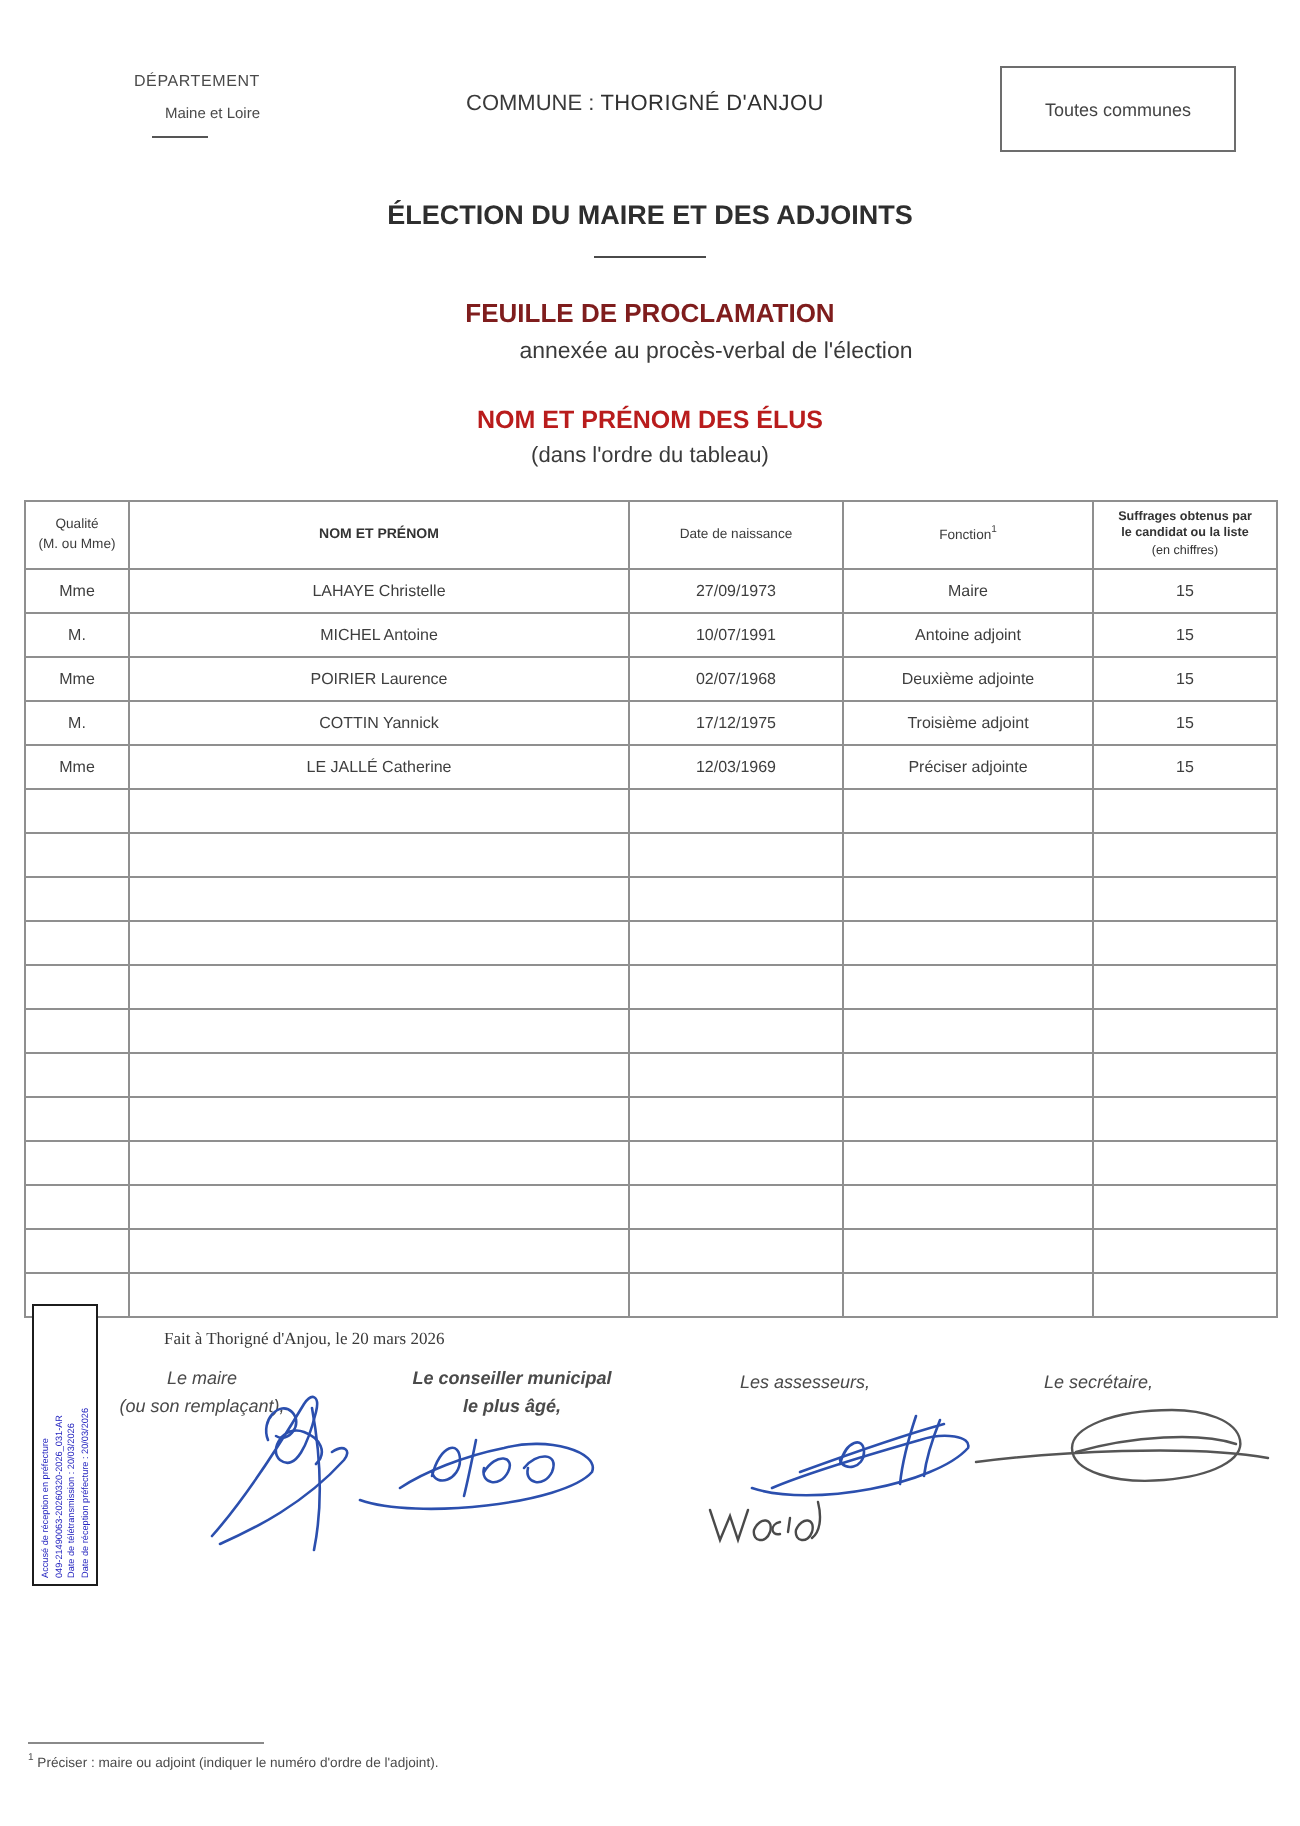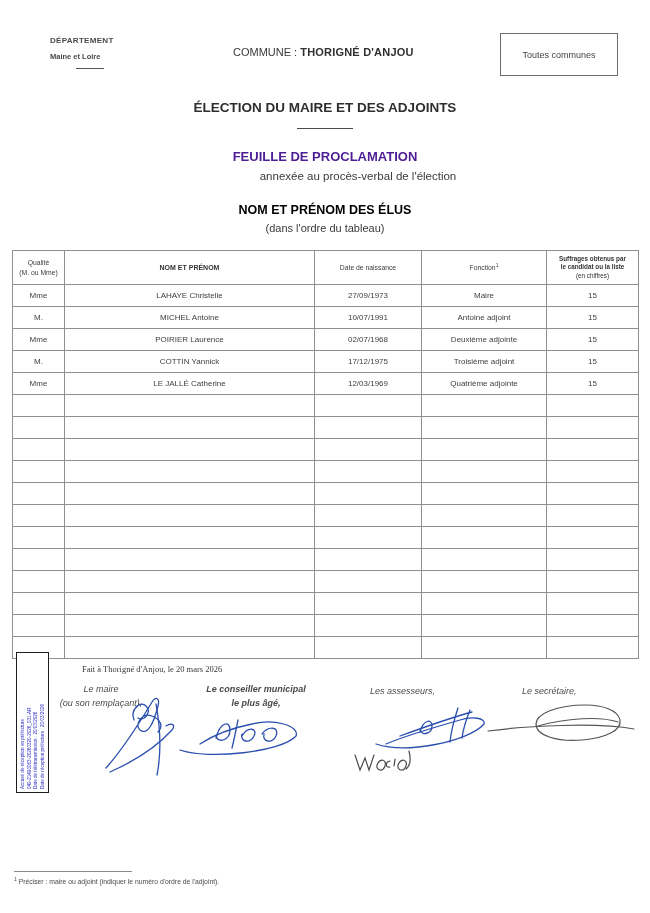--- a/index.html
+++ b/index.html
@@ -5,37 +5,37 @@
   * { margin:0; padding:0; box-sizing:border-box; }
   html,body { width:650px; height:913px; }
   body {
     font-family:"Liberation Sans", sans-serif;
     background:#ffffff; color:#3d3d3d;
     position:relative; overflow:hidden;
   }
   .abs { position:absolute; }
 
   
-  .dept { left:50px; top:36px; width:80px; text-align:left;font-weight:bold; }
+  .dept { left:50px; top:36px; width:80px; text-align:right; }
   .dept-l1 { font-size:8px; letter-spacing:.3px; color:#4a4a4a; }
   .dept-l2 { font-size:7.5px; margin-top:7px; color:#4a4a4a; }
   .dept-rule { width:28px; margin:7px auto 0; border-top:1px solid #555; }
   .commune { left:233px; top:46px; font-size:11px; color:#3a3a3a; white-space:nowrap; }
-  .commune b { font-weight:bold; color:#303030; letter-spacing:.2px;margin-top:43px; }
+  .commune b { font-weight:normal; color:#303030; letter-spacing:.2px;margin-top:43px; }
   .corner-box { left:500px; top:33px; width:118px; height:43px;
     border:1px solid #6d6d6d; display:flex; align-items:center; justify-content:center;
     font-size:9px; color:#444; }
 
   
   .t-center { left:0; width:650px; text-align:center; }
   .title1 { top:100px; font-size:13.5px; font-weight:bold; color:#2e2e2e; }
   .rule1 { left:297px; top:128px; width:56px; border-top:1.5px solid #4a4a4a; }
-  .title2 { top:149px; font-size:13px; font-weight:bold; color:#4c1d95; }
+  .title2 { top:149px; font-size:13px; font-weight:bold; color:#7f1d1d; }
   .sub2   { top:170px; font-size:11.5px; color:#3a3a3a;margin-left:33px; }
-  .title3 { top:203px; font-size:12.5px; font-weight:bold; color:#000000; }
+  .title3 { top:203px; font-size:12.5px; font-weight:bold; color:#b91c1c; }
   .sub3   { top:222px; font-size:11px; color:#3a3a3a; }
 
   
   .tbl { left:12px; top:250px; width:626px; border-collapse:collapse; table-layout:fixed; }
   .tbl th, .tbl td { border:1px solid #8f8f8f; text-align:center; vertical-align:middle;
     overflow:hidden; white-space:nowrap; }
   .tbl thead th { height:34px; font-size:6.8px; font-weight:normal; color:#3c3c3c; line-height:1.35; }
   .tbl thead th.b { font-weight:bold; font-size:7px; color:#333; }
   .tbl td { height:22px; font-size:8px; color:#3e3e3e; }
   .hdr-small { font-size:6.3px; line-height:1.3; font-weight:bold; color:#333; }
@@ -137,21 +137,21 @@
         <td>M.</td>
         <td>COTTIN Yannick</td>
         <td>17/12/1975</td>
         <td>Troisième adjoint</td>
         <td>15</td>
       </tr>
       <tr>
         <td>Mme</td>
         <td>LE JALLÉ Catherine</td>
         <td>12/03/1969</td>
-        <td>Quatrième adjointe</td>
+        <td>Préciser adjointe</td>
         <td>15</td>
       </tr>
       <tr>
         <td></td>
         <td></td>
         <td></td>
         <td></td>
         <td></td>
       </tr>
       <tr>

